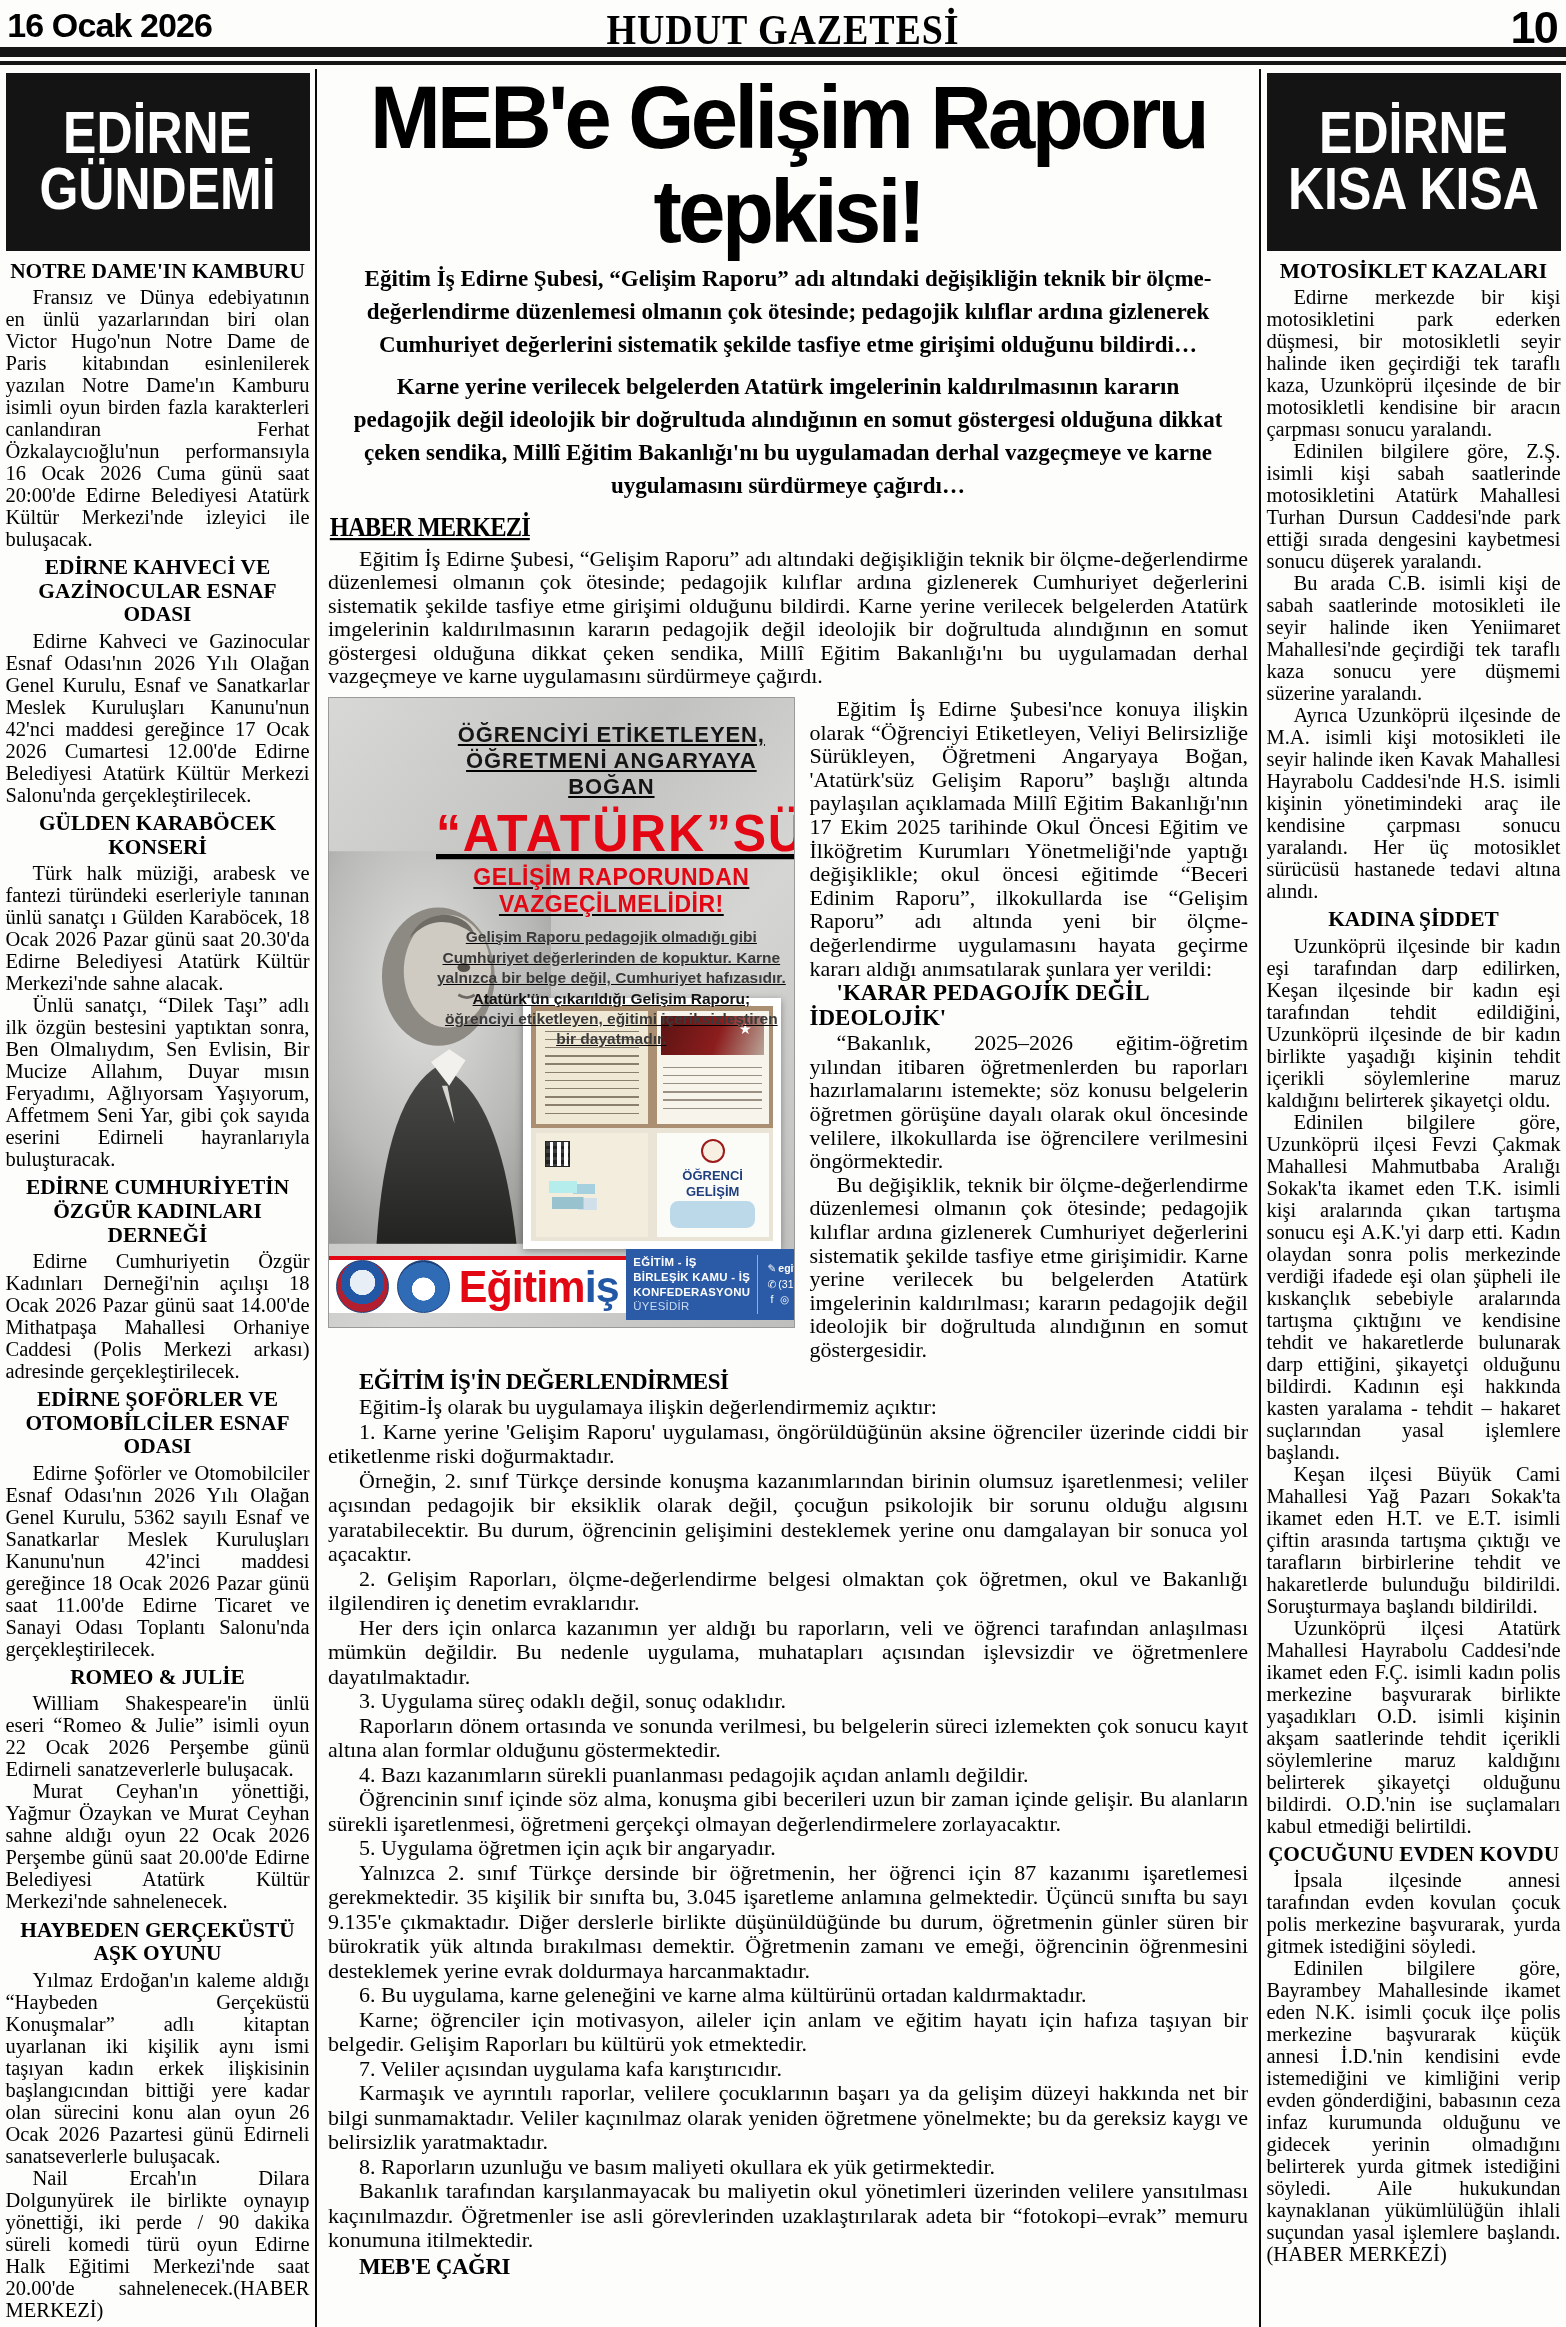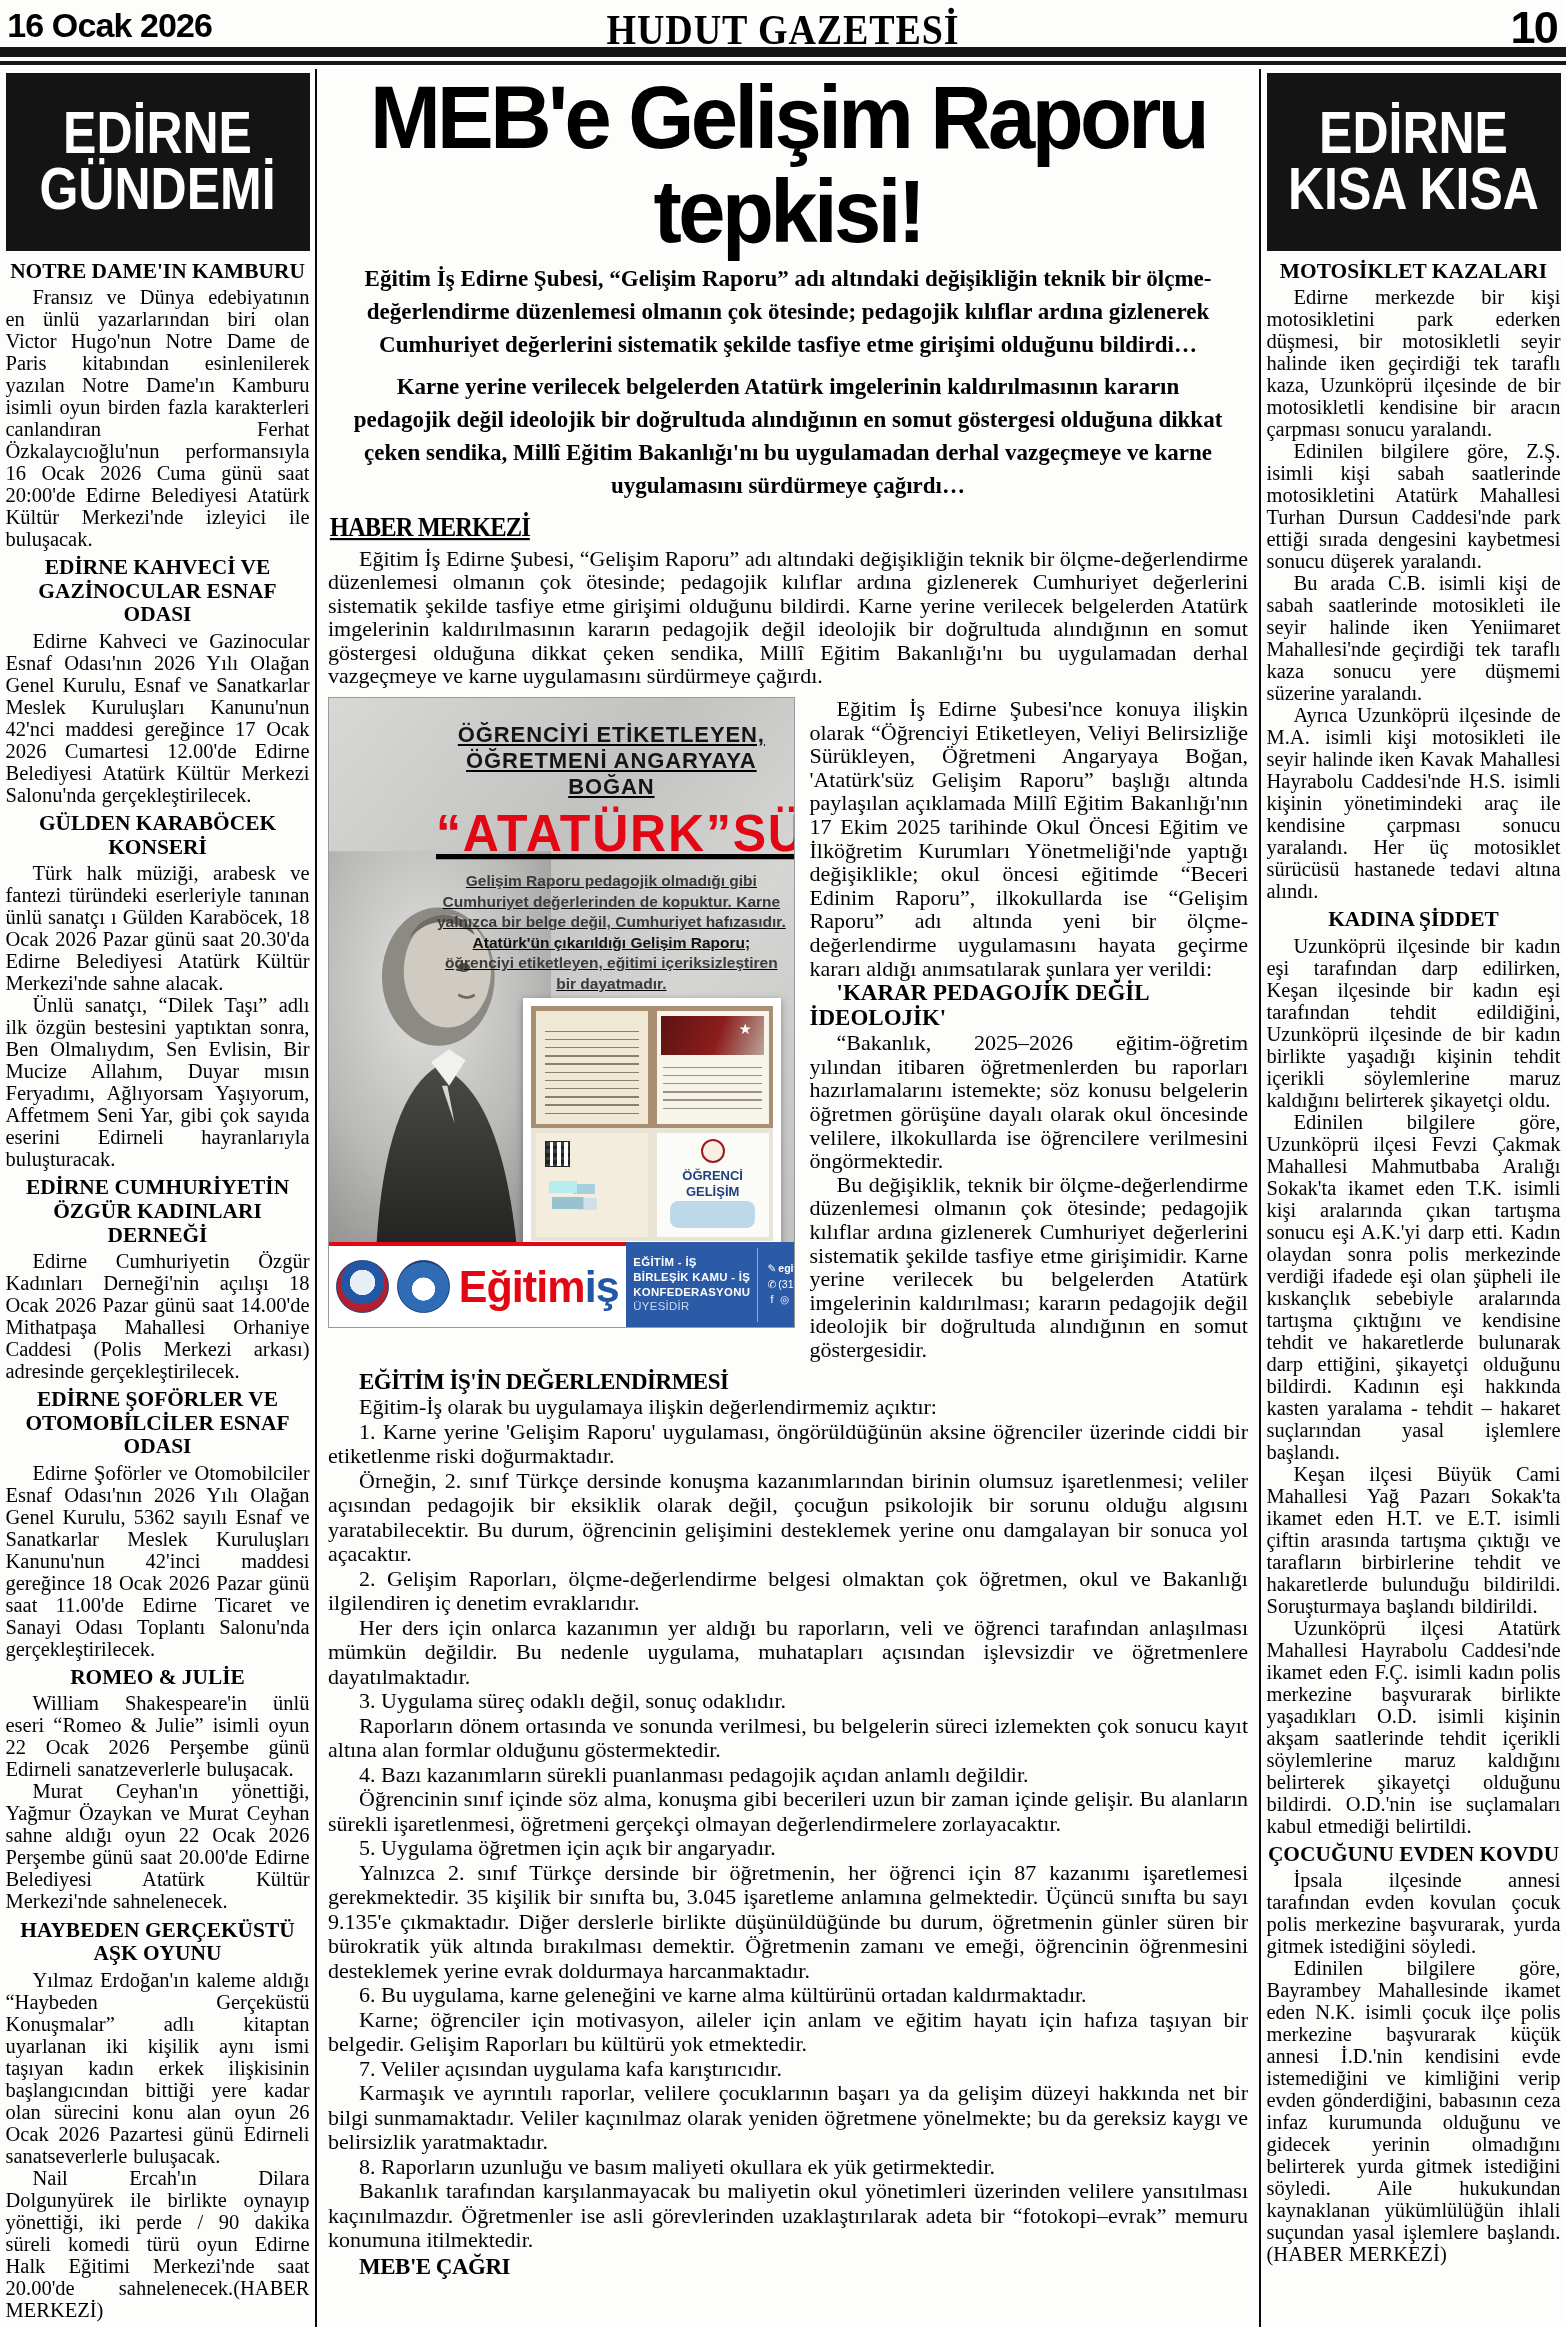--- a/index.html
+++ b/index.html
@@ -86,21 +86,21 @@
            background:linear-gradient(#aee 0 0) 0 0/45% 30% no-repeat,
                       linear-gradient(#9cd 0 0) 60% 10%/35% 25% no-repeat,
                       linear-gradient(#8bc 0 0) 10% 55%/50% 30% no-repeat,
                       linear-gradient(#cde 0 0) 65% 60%/30% 30% no-repeat;opacity:.85;}
   .emb{position:absolute;left:50%;top:6%;transform:translateX(-50%);width:20px;height:20px;
        border-radius:50%;border:2.7px solid #9e1b1b;background:#f7efe2;}
   .doc-title{position:absolute;left:4%;right:4%;top:34%;text-align:center;color:#1f3f7f;
              font-weight:bold;font-size:13px;line-height:1.25;}
   .doc-blue{position:absolute;left:12%;right:12%;bottom:8%;height:26%;background:#bcd9ea;
             border-radius:8.2px;}
-  .p-band{position:absolute;bottom:0;left:0;right:1px;height:85px;display:flex;z-index:4;}
+  .p-band{position:absolute;bottom:0;left:0;right:1px;height:85px;display:flex;z-index:4;align-items:center;}
   .band-left{flex:0 0 60%;background:#fff;border-top:4.5px solid #e30613;display:flex;
              align-items:center;gap:8.2px;padding:0 7.3px;box-sizing:border-box;}
   .logo-c1{width:51px;height:51px;border-radius:50%;flex:none;
            background:radial-gradient(circle at 50% 42%,#e8eef6 0 32%,#2257a5 33% 55%,#b31f2e 56% 100%);
            border:1.8px solid #1c3f77;}
   .logo-c2{width:51px;height:51px;border-radius:50%;flex:none;
            background:radial-gradient(circle at 50% 55%,#fff 0 30%,#2f6cb5 31% 70%,#1c3f77 71% 100%);
            border:1.8px solid #1c3f77;}
   .wordmark{font-weight:bold;font-size:43px;letter-spacing:-0.9px;white-space:nowrap;
             transform:scaleY(1.05);}
@@ -188,20 +188,21 @@
             <path d="M150 158 Q160 164 168 158" stroke="#6b6862" stroke-width="3" fill="none"></path>
             <path d="M60 432 Q70 270 128 236 Q196 262 214 432 Z" fill="url(#suit)"></path>
             <path d="M120 232 L140 258 L158 230 L140 218 Z" fill="#f2f1ee"></path>
             <path d="M132 258 L146 300 L138 258 Z" fill="#d8d6d1"></path>
           </svg>
 
           <div class="p-toptext">
             <div class="p-line1">ÖĞRENCİYİ ETİKETLEYEN,</div>
             <div class="p-line2">ÖĞRETMENİ ANGARYAYA BOĞAN</div>
             <div class="p-title">“ATATÜRK”SÜZ</div>
+            <div class="p-sub">GELİŞİM RAPORUNDAN VAZGEÇİLMELİDİR!</div>
             <div class="p-body">
               <span>Gelişim Raporu pedagojik olmadığı gibi Cumhuriyet değerlerinden de kopuktur. Karne yalnızca bir belge değil, Cumhuriyet hafızasıdır.</span><br>
               <span class="b2">Atatürk'ün çıkarıldığı Gelişim Raporu;</span><br>
               <span>öğrenciyi etiketleyen, eğitimi içeriksizleştiren bir dayatmadır.</span>
             </div>
           </div>
 
           <div class="p-photo">
             <div class="p-photo-in">
               <div class="ph-top">

